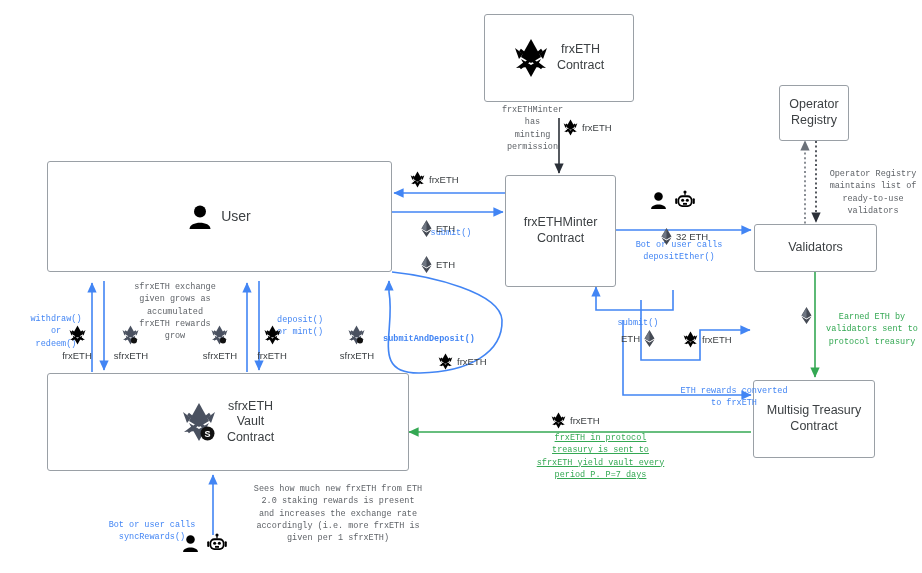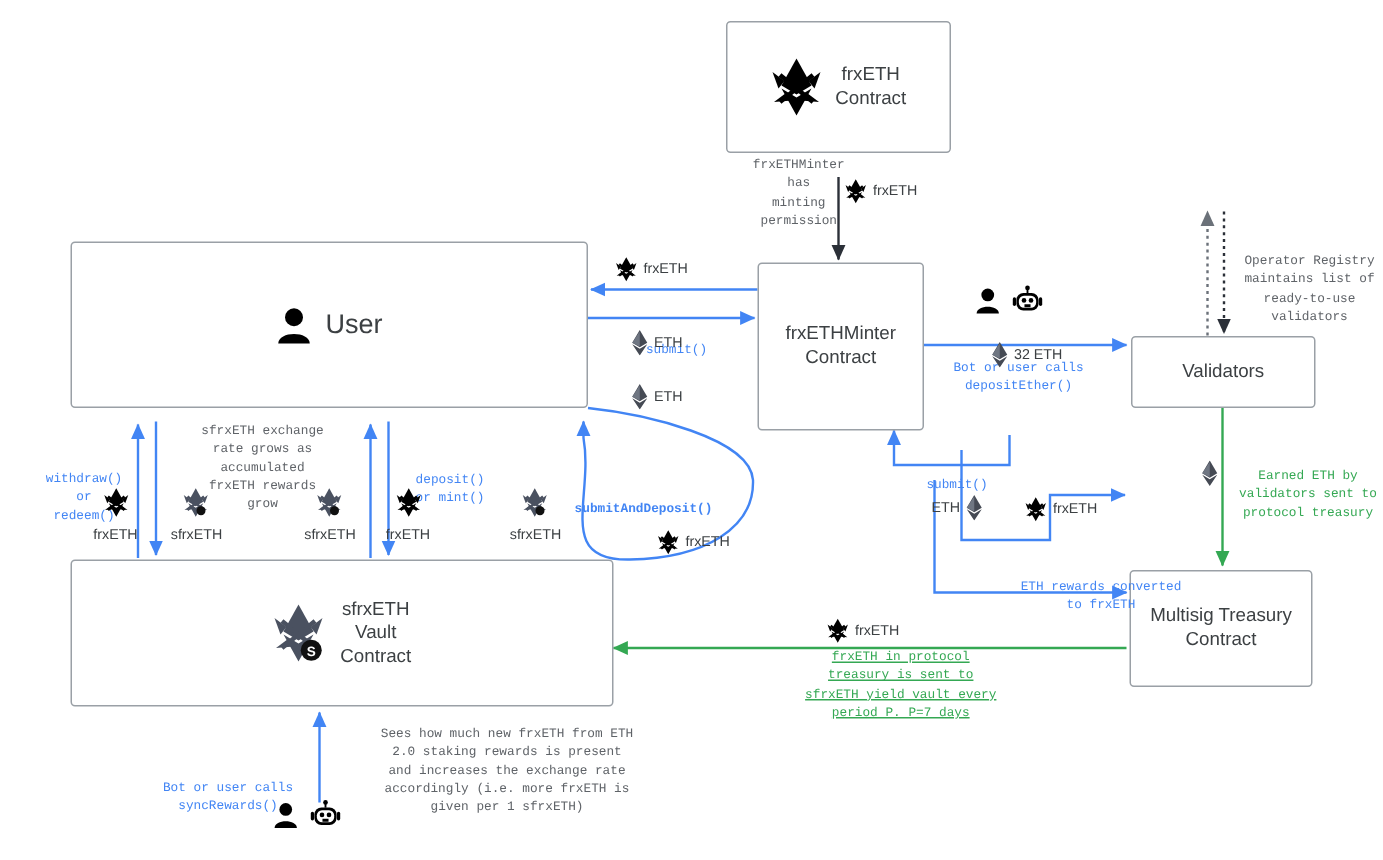--- a/index.html
+++ b/index.html
@@ -105,29 +105,33 @@
   </div>
 
   <div class="node" style="left:47px;top:161px;width:345px;height:111px;">
     <div class="inner">
       <span class="ico">
         <svg width="24" height="26" viewBox="0 0 24 26">
           <circle cx="12" cy="7.5" r="6" fill="#000"></circle>
           <path d="M1.5 25 C1.5 16.5 22.5 16.5 22.5 25 Z" fill="#000"></path>
         </svg>
       </span>
-      <span class="node-label" style="font-size:18px;text-align:center;">User</span>
+      <span class="node-label" style="font-size:14px;text-align:center;">User</span>
     </div>
   </div>
 
   <div class="node" style="left:505px;top:175px;width:111px;height:112px;">
     <span class="node-label">frxETHMinter
 Contract</span>
   </div>
 
+  <div class="node" style="left:779px;top:85px;width:70px;height:56px;">
+    <span class="node-label">Operator
+Registry</span>
+  </div>
 
   <div class="node" style="left:754px;top:224px;width:123px;height:48px;">
     <span class="node-label">Validators</span>
   </div>
 
   <div class="node" style="left:753px;top:380px;width:122px;height:78px;">
     <span class="node-label">Multisig Treasury
 Contract</span>
   </div>
 
@@ -164,21 +168,21 @@
   <div class="lbl blue" style="left:374px;top:305px;width:110px;font-weight:bold;">submitAndDeposit()</div>
 
   <div class="lbl blue" style="left:22px;top:285px;width:68px;">withdraw()
 or
 redeem()</div>
 
   <div class="lbl blue" style="left:245px;top:286px;width:78px;text-align:right;">deposit()
 or mint()</div>
 
   <div class="lbl gray" style="left:114px;top:281px;width:122px;">sfrxETH exchange
-rate grows as
+given grows as
 accumulated
 frxETH rewards
 grow</div>
 
   <div class="lbl blue" style="left:620px;top:211px;width:118px;">Bot or user calls
 depositEther()</div>
 
   <div class="lbl gray" style="left:823px;top:168px;width:100px;">Operator Registry
 maintains list of
 ready-to-use

